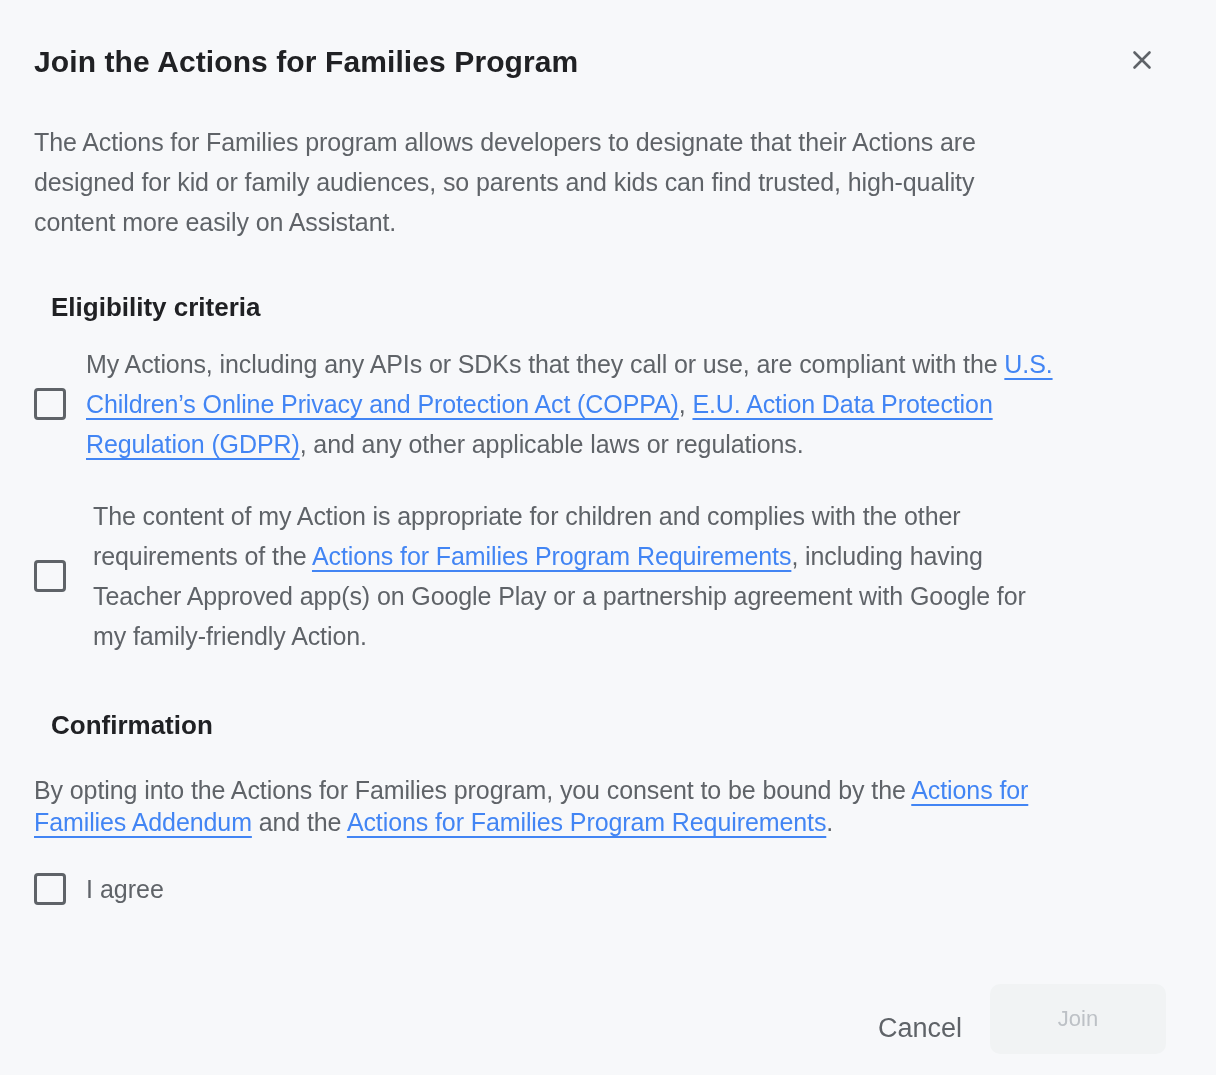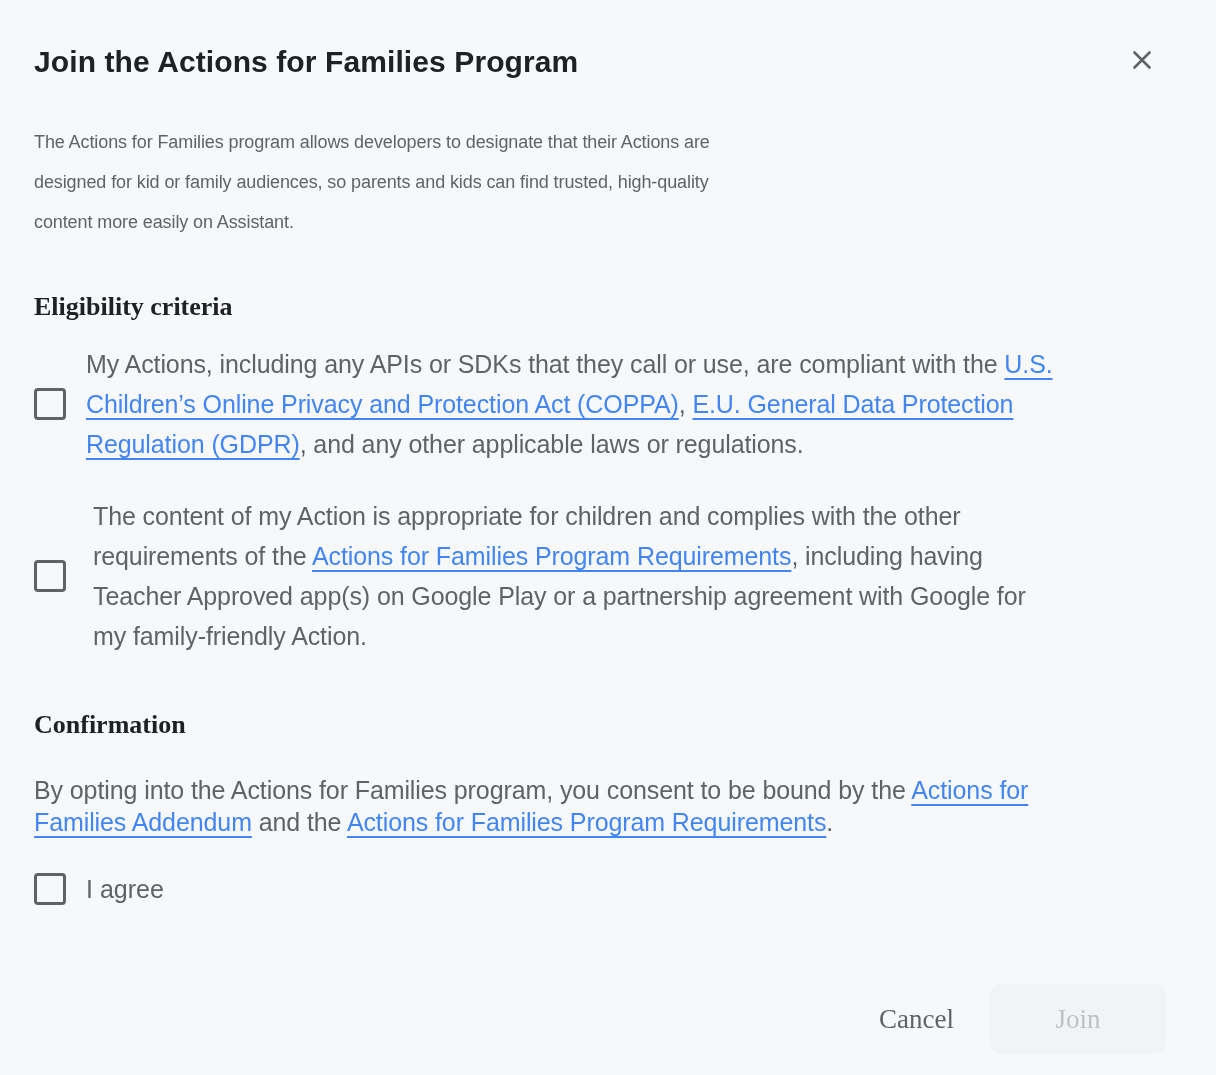--- a/index.html
+++ b/index.html
@@ -49,32 +49,31 @@
     height: 36px;
     cursor: pointer;
     color: var(--body-text);
     display: flex;
     align-items: center;
     justify-content: center;
   }
   .close-btn svg { display: block; }
   .intro {
     margin: 42px 0 0 0;
-    font-size: 18px;
+    font-size: 25px;
     line-height: 40px;
     letter-spacing: -0.1px;
     max-width: 1148px;
   }
   .section-heading {
-    margin: 48px 0 0 0;
+    margin: 48px 0 0 17px;
     font-size: 26px;
     line-height: 34px;
     font-weight: 700;
     color: var(--title-text);
-    font-family: Liberation Serif, serif;
   }
   .section-heading.confirmation { margin-top: 52px; }
   .check-row {
     display: flex;
     align-items: center;
     gap: 20px;
     margin-top: 20px;
   }
   .check-row + .check-row { margin-top: 32px; gap: 27px; }
   .checkbox {
@@ -104,39 +103,38 @@
   .agree-label { font-size: 25px; line-height: 38px; }
   a.link {
     color: var(--link);
     text-decoration-thickness: 2px;
     text-underline-offset: 5px;
     cursor: pointer;
   }
   .dialog-footer {
     display: flex;
     justify-content: flex-end;
-    align-items: center;
-    gap: 20px;
+    align-items: flex-end;
+    gap: 12px;
     margin-top: 76px;
     padding-right: 6px;
-    font-family: Liberation Serif, serif;
   }
   .btn-cancel {
     background: none;
     border: none;
     font-family: inherit;
     font-size: 27px;
     color: var(--cancel-text);
     padding: 10px 16px;
     cursor: pointer;
   }
   .btn-join {
     border: none;
     font-family: inherit;
-    font-size: 27px;
+    font-size: 22px;
     color: var(--join-disabled-text);
     background: var(--join-disabled-bg);
     width: 176px;
     height: 70px;
     border-radius: 10px;
     cursor: default;
   }
 </style>
 </head>
 <body>
@@ -151,21 +149,21 @@
       </svg>
     </button>
   </div>
 
   <p class="intro">The Actions for Families program allows developers to designate that their Actions are<br>designed for kid or family audiences, so parents and kids can find trusted, high-quality<br>content more easily on Assistant.</p>
 
   <h2 class="section-heading">Eligibility criteria</h2>
 
   <div class="check-row">
     <button class="checkbox" role="checkbox" aria-checked="false"></button>
-    <p class="check-text">My Actions, including any APIs or SDKs that they call or use, are compliant with the <a href="#" class="link">U.S.</a><br><a href="#" class="link">Children’s Online Privacy and Protection Act (COPPA)</a>, <a href="#" class="link">E.U. General Data Protection</a><br><a href="#" class="link">Regulation (GDPR)</a>, and any other applicable laws or regulations.</p>
+    <p class="check-text">My Actions, including any APIs or SDKs that they call or use, are compliant with the <a href="#" class="link">U.S.</a><br><a href="#" class="link">Children’s Online Privacy and Protection Act (COPPA)</a>, <a href="#" class="link">E.U. Action Data Protection</a><br><a href="#" class="link">Regulation (GDPR)</a>, and any other applicable laws or regulations.</p>
   </div>
 
   <div class="check-row">
     <button class="checkbox" role="checkbox" aria-checked="false"></button>
     <p class="check-text">The content of my Action is appropriate for children and complies with the other<br>requirements of the <a href="#" class="link">Actions for Families Program Requirements</a>, including having<br>Teacher Approved app(s) on Google Play or a partnership agreement with Google for<br>my family-friendly Action.</p>
   </div>
 
   <h2 class="section-heading confirmation">Confirmation</h2>
 
   <p class="conf-text">By opting into the Actions for Families program, you consent to be bound by the <a href="#" class="link">Actions for</a><br><a href="#" class="link">Families Addendum</a> and the <a href="#" class="link">Actions for Families Program Requirements</a>.</p>

